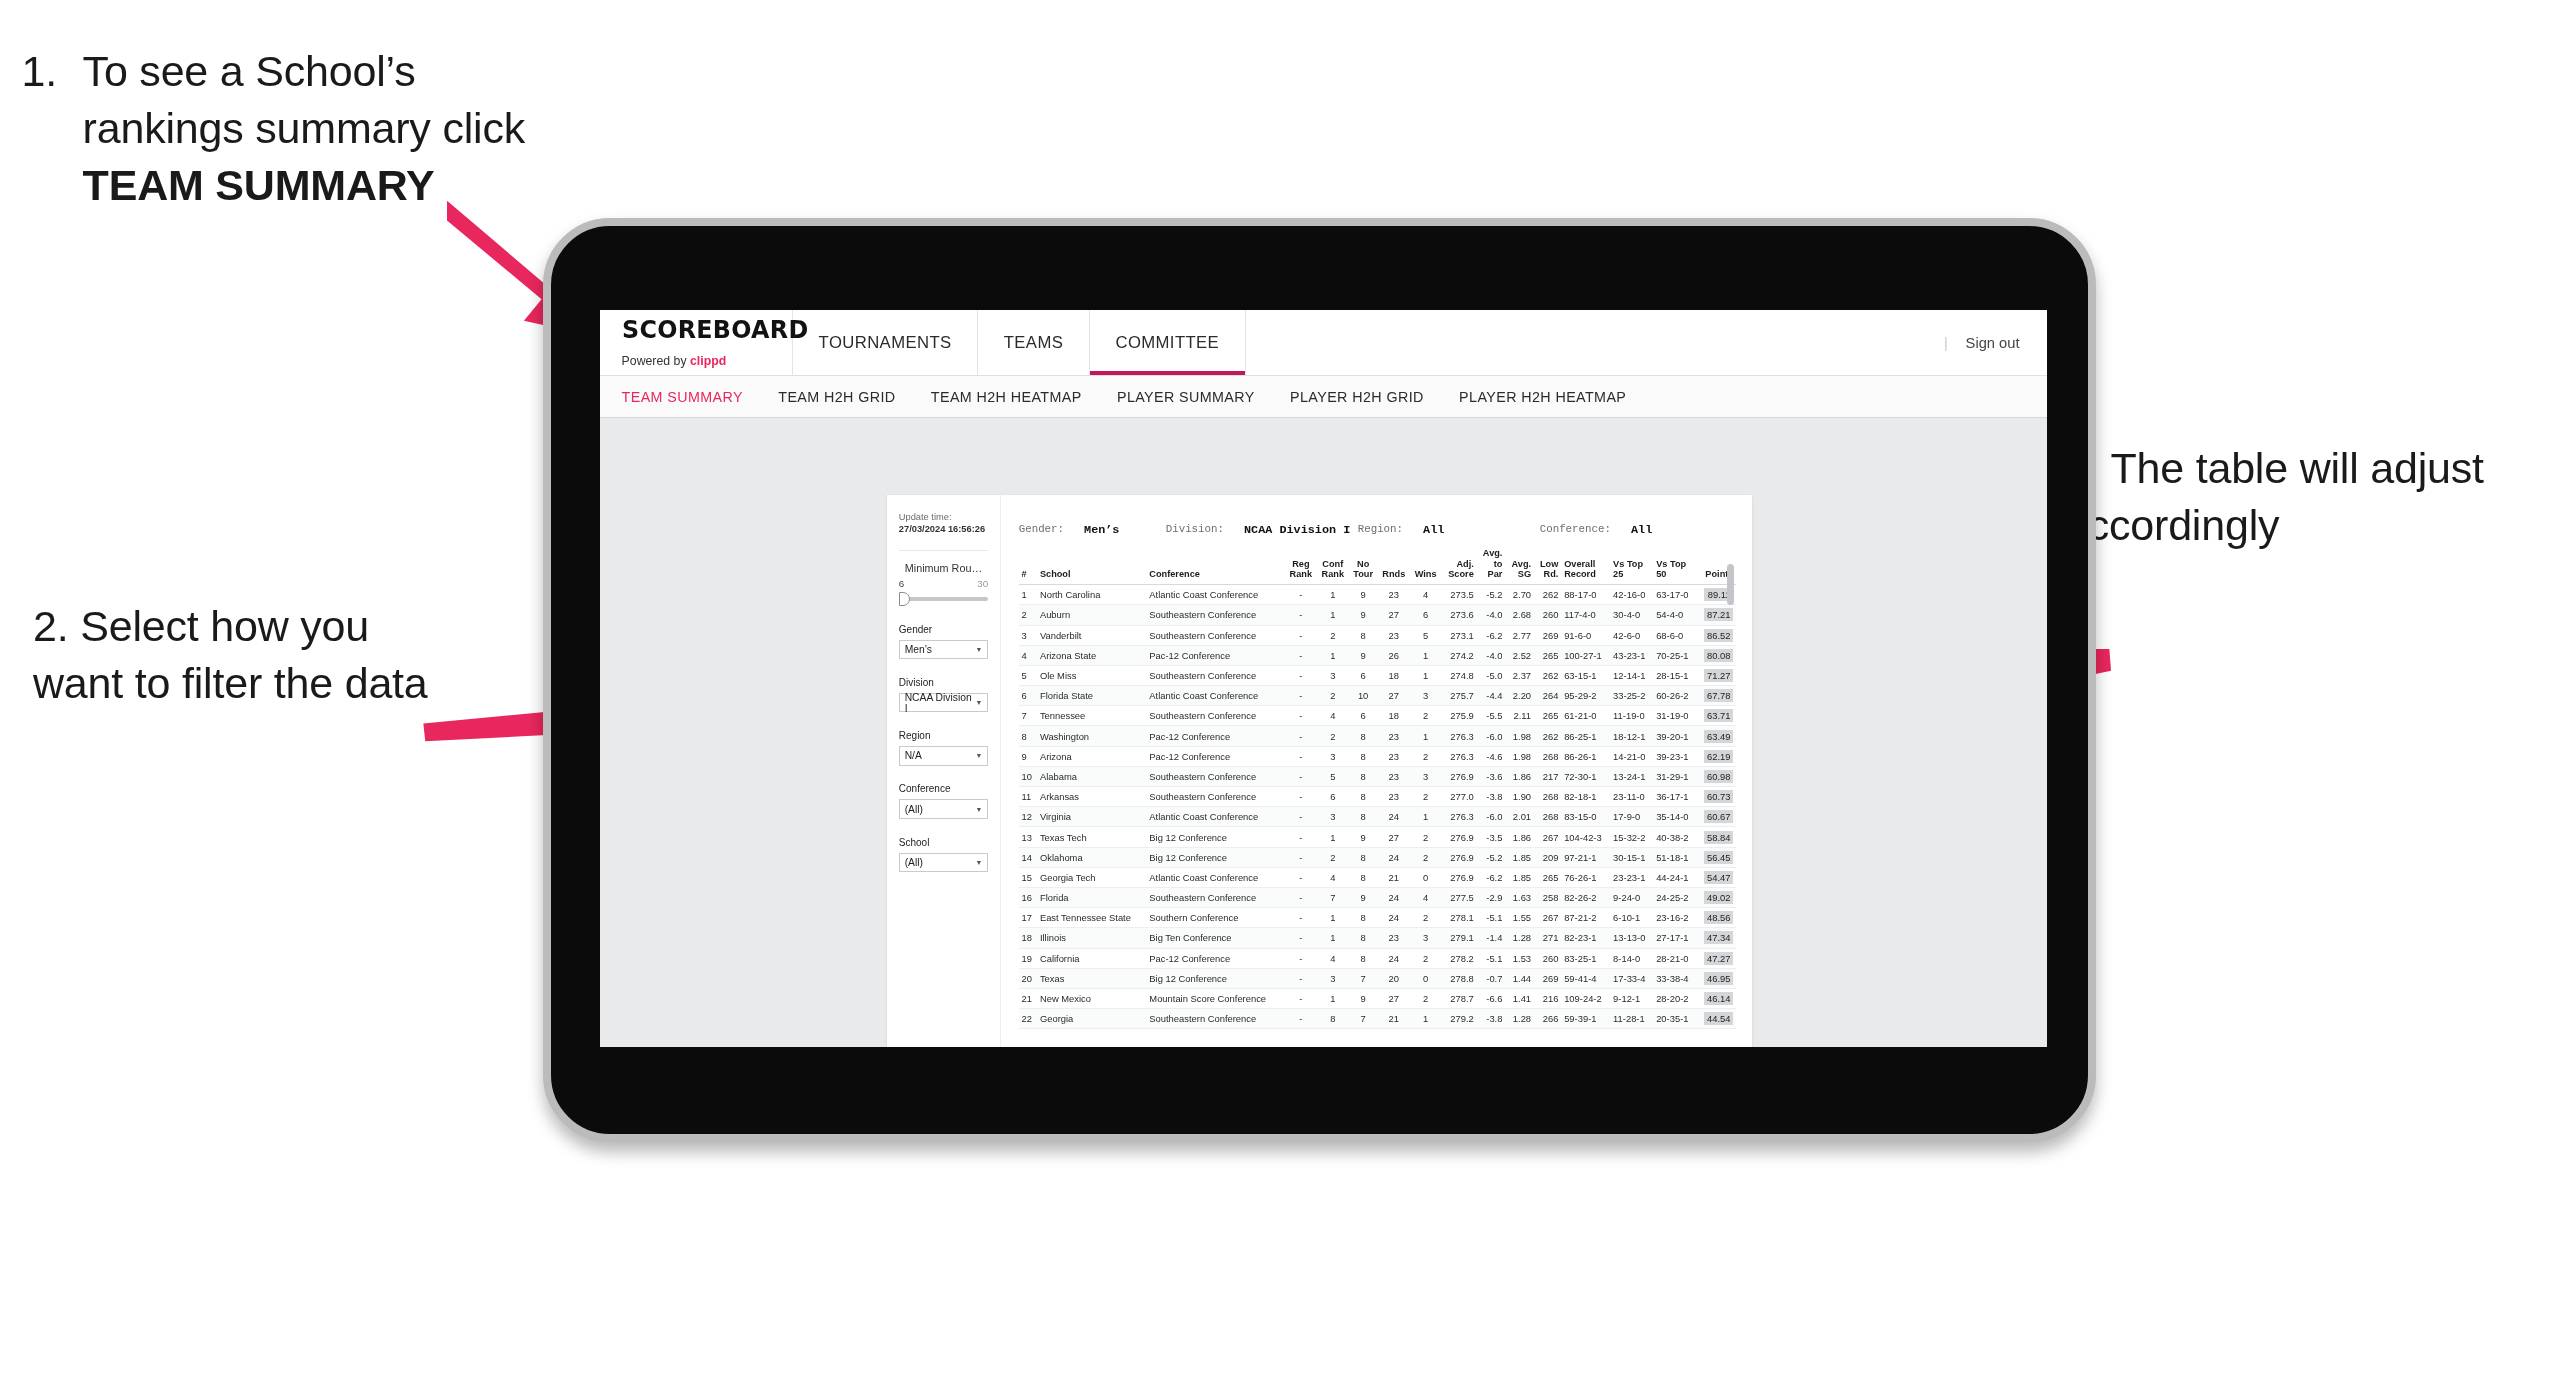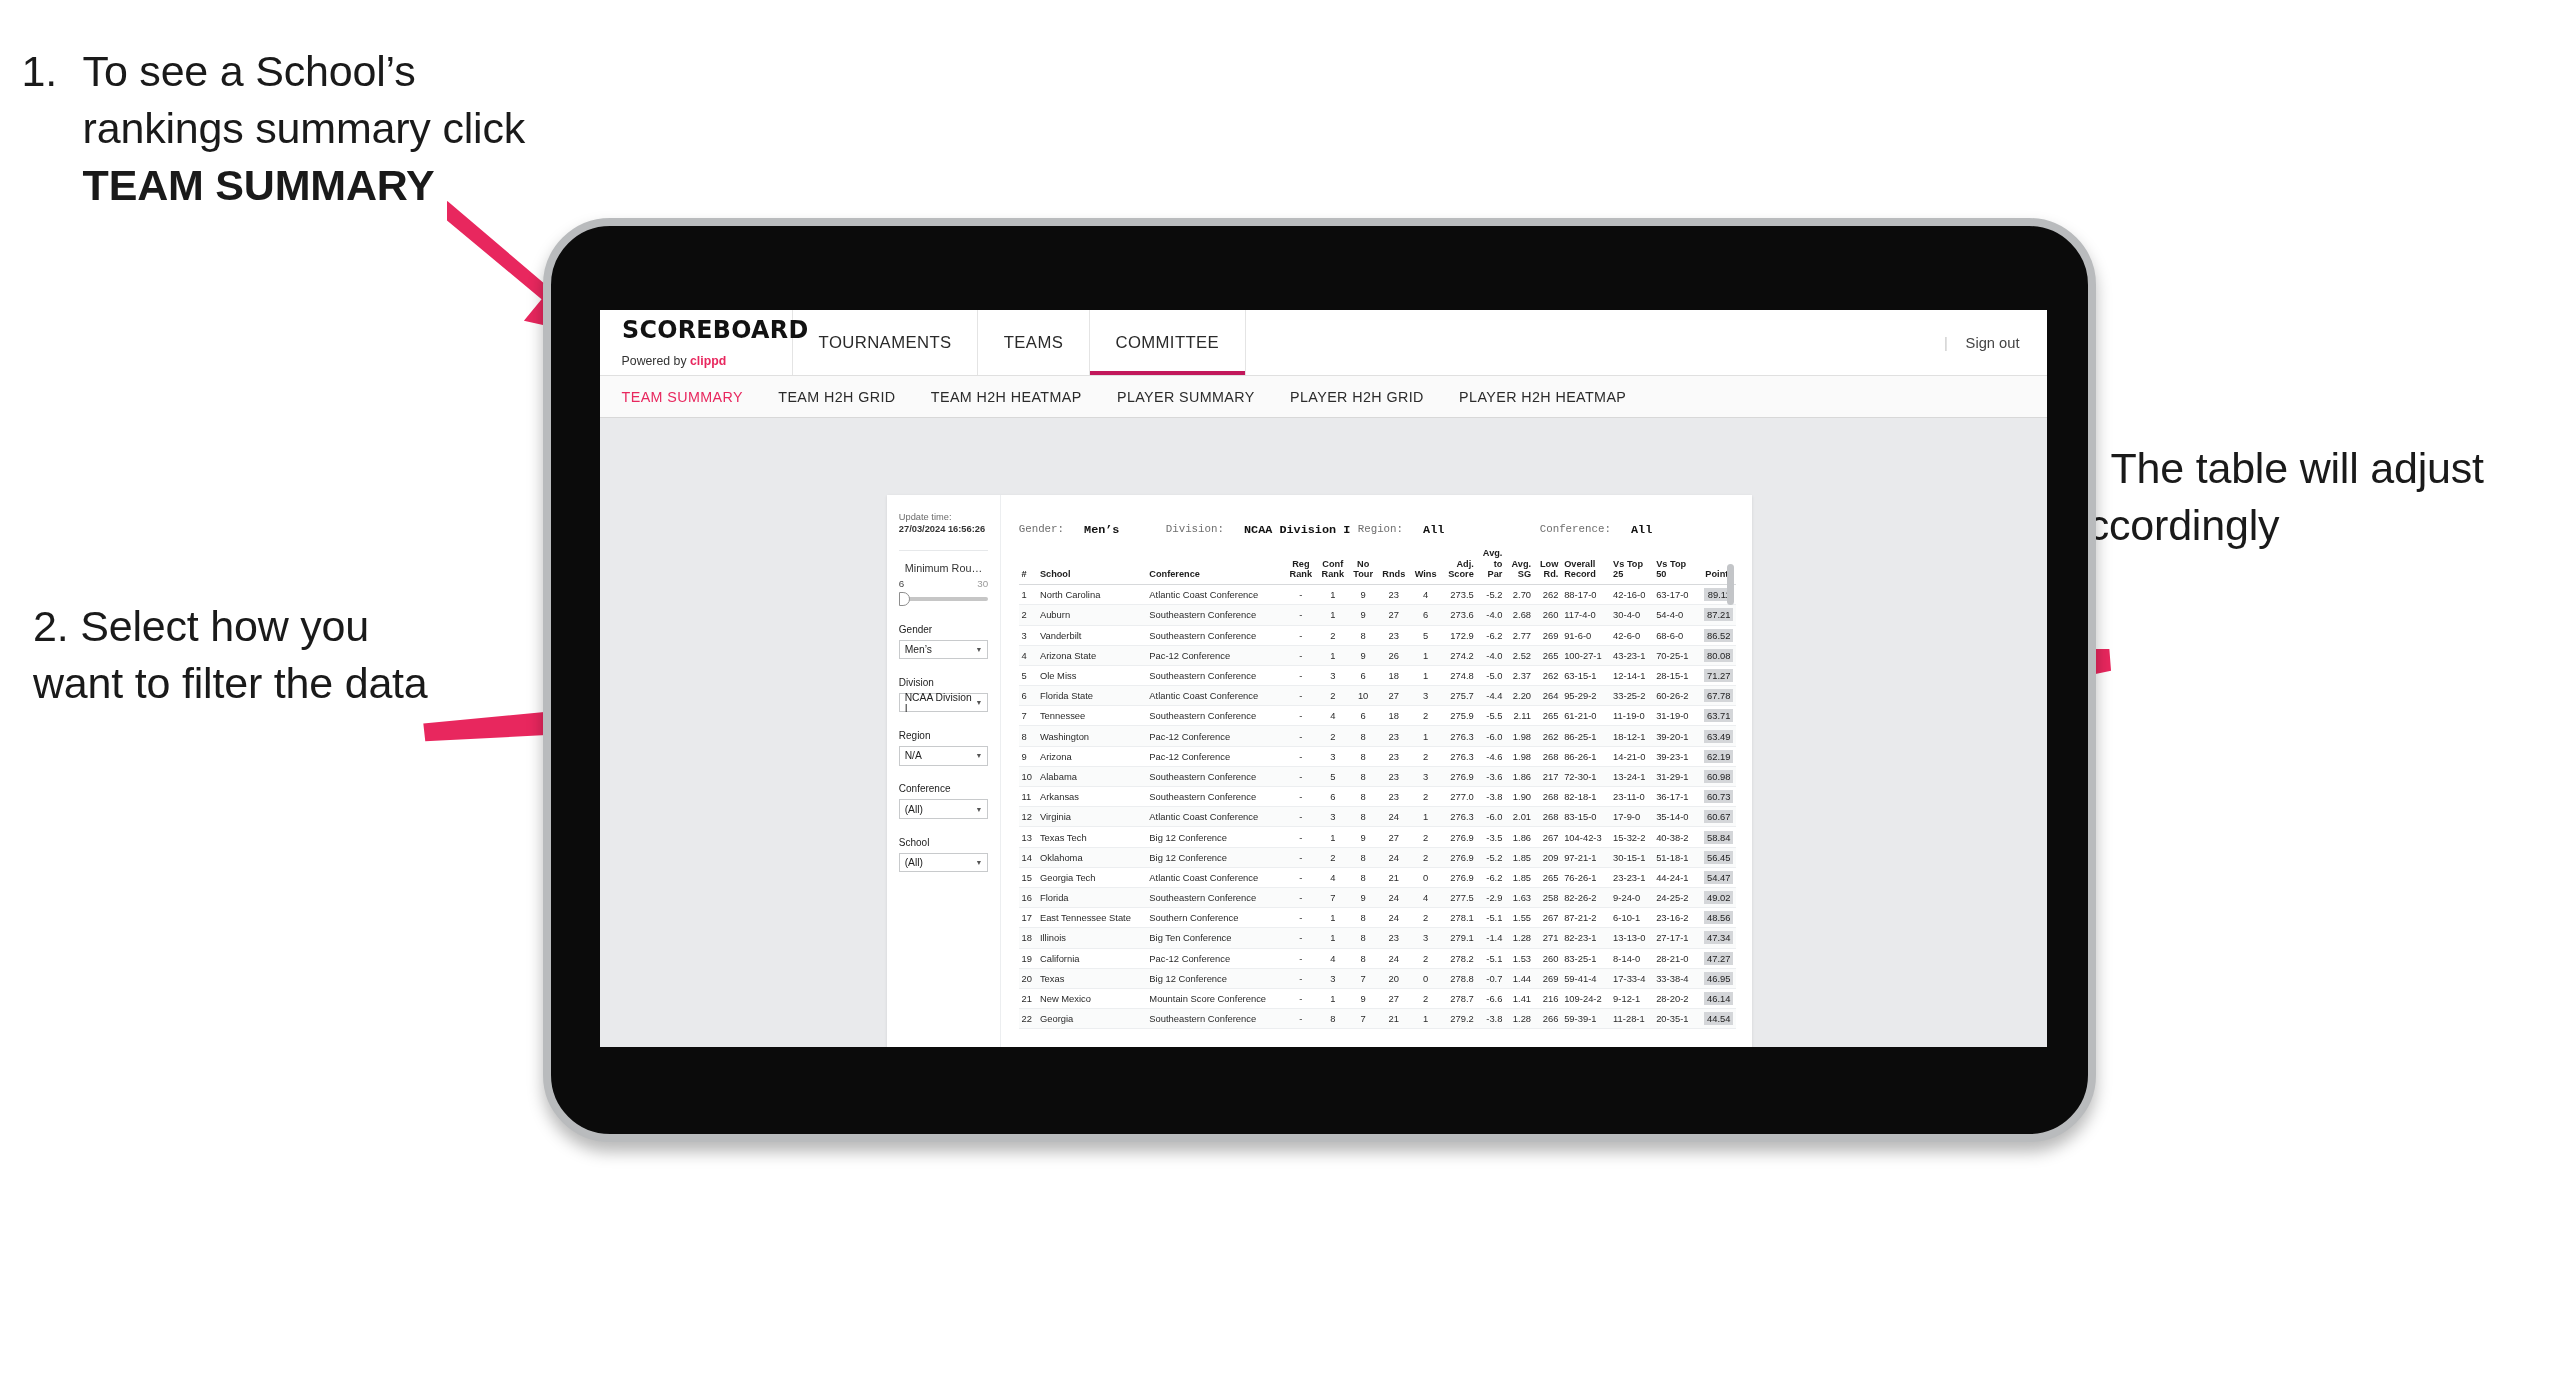--- a/index.html
+++ b/index.html
@@ -381,21 +381,21 @@
                       </tr>
                       <tr>
                         <td class="c-l">3</td>
                         <td class="c-l">Vanderbilt</td>
                         <td class="c-l">Southeastern Conference</td>
                         <td class="c-c">-</td>
                         <td class="c-c">2</td>
                         <td class="c-c">8</td>
                         <td class="c-c">23</td>
                         <td class="c-c">5</td>
-                        <td class="c-r">172.9</td>
+                        <td class="c-r">273.1</td>
                         <td class="c-r">-6.2</td>
                         <td class="c-r">2.77</td>
                         <td class="c-r">269</td>
                         <td class="c-l">91-6-0</td>
                         <td class="c-l">42-6-0</td>
                         <td class="c-l">68-6-0</td>
                         <td class="pts"><span>86.52</span></td>
                       </tr>
                       <tr>
                         <td class="c-l">4</td>

